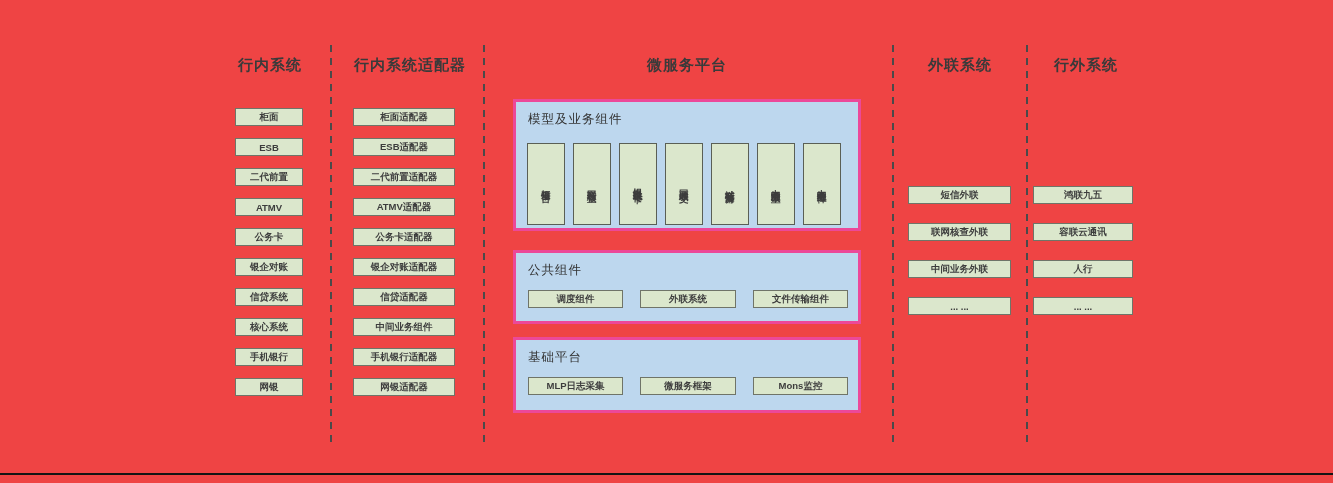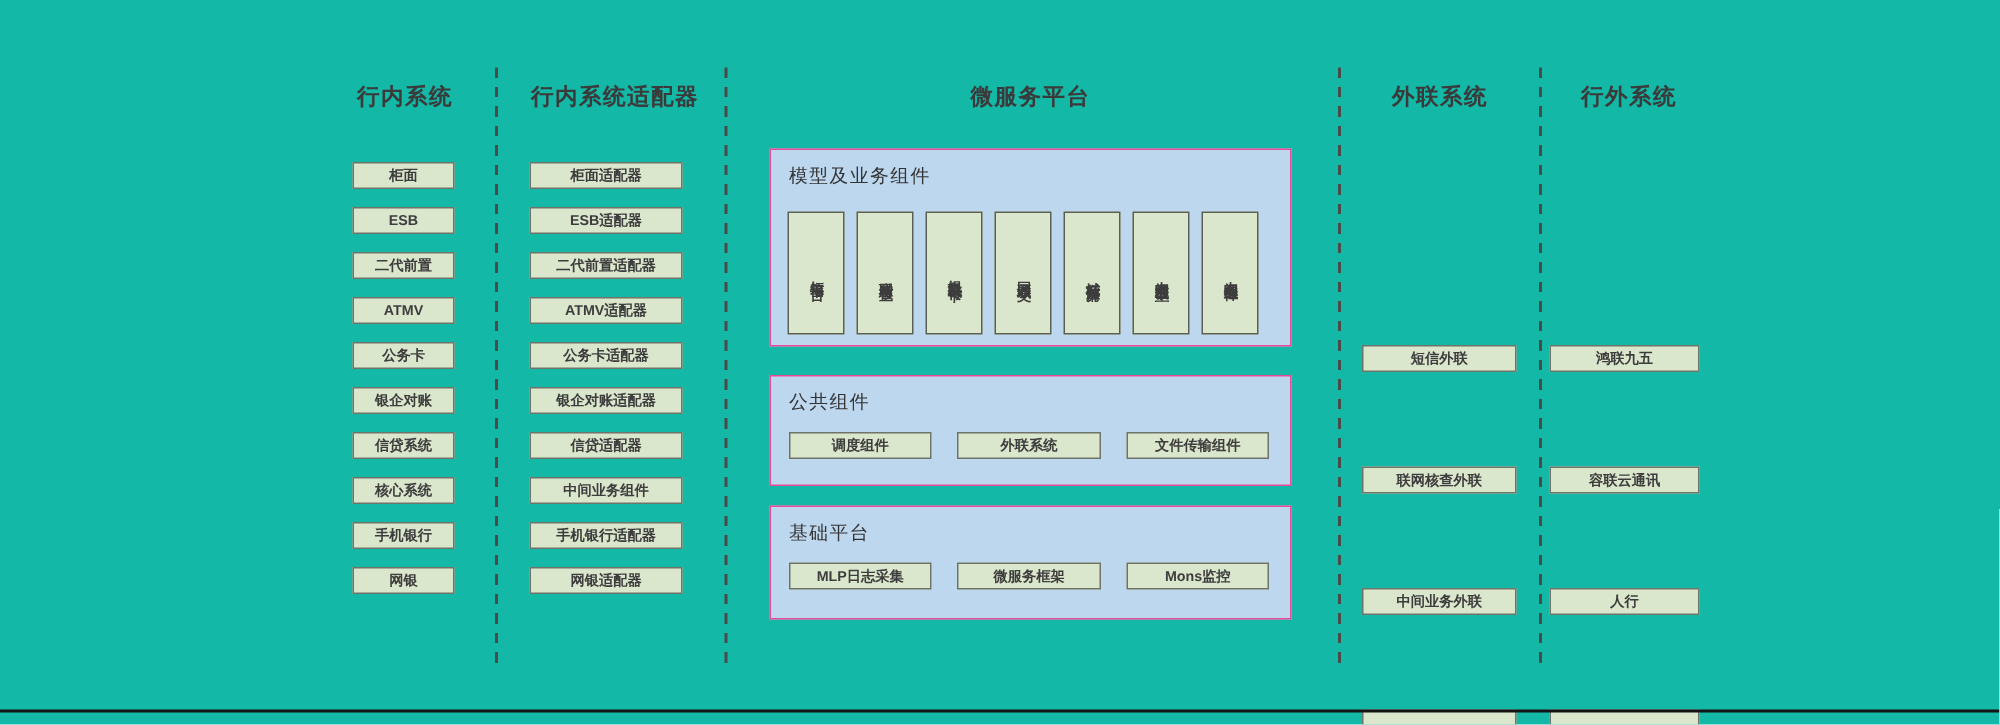--- a/index.html
+++ b/index.html
@@ -5,21 +5,21 @@
   * { margin: 0; padding: 0; box-sizing: border-box; }
   html, body { background: #ffffff; }
   body {
     font-family: "Liberation Sans", "DejaVu Sans", sans-serif;
     color: #3d3d3d;
   }
   .canvas {
     position: relative;
     width: 1333px;
     height: 483px;
-    background: #14b8a6;
+    background: #ef4444;
     overflow: hidden;
   }
   .col-title {
     position: absolute;
     top: 54px;
     height: 22px;
     line-height: 22px;
     text-align: center;
     font-size: 15px;
     font-weight: bold;
@@ -40,27 +40,27 @@
     height: 18px;
     display: flex;
     align-items: center;
     justify-content: center;
     font-size: 9.5px;
     font-weight: bold;
     color: #3d3d3d;
     white-space: nowrap;
   }
   .stack .gbox { margin-bottom: 12px; }
-  .stack.wide-gap .gbox { margin-bottom: 19px; margin-top: 44px; }
+  .stack.wide-gap .gbox { margin-bottom: 19px; }
   .panel {
     position: absolute;
     left: 513px;
     width: 348px;
     background: #bdd7ee;
-    border: 1px solid #ec4899;
+    border: 3px solid #ec4899;
   }
   .panel-label {
     position: absolute;
     top: 9px;
     left: 12px;
     font-size: 12.5px;
     color: #333333;
     letter-spacing: 1px;
   }
   .vrow {

